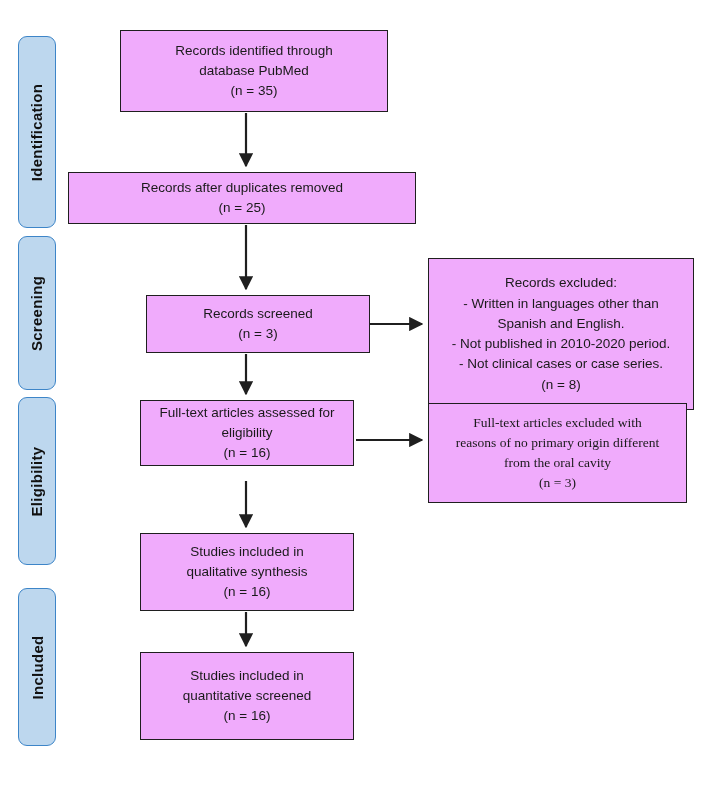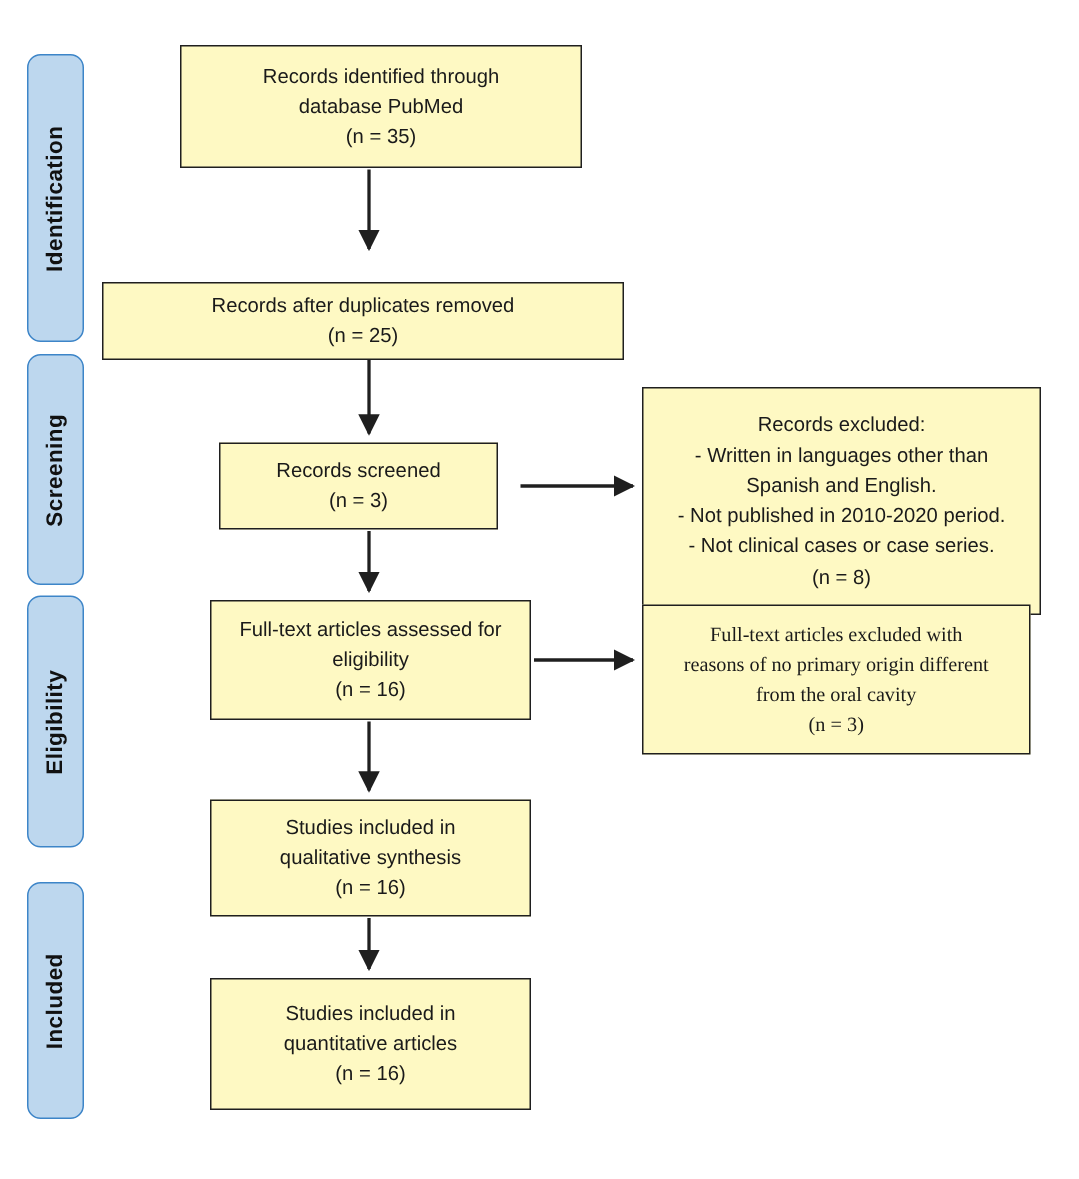--- a/index.html
+++ b/index.html
@@ -32,21 +32,21 @@
   .stage-text {
     transform: rotate(-90deg);
     white-space: nowrap;
     font-weight: bold;
     font-size: 15px;
     letter-spacing: 0.3px;
     color: #111111;
   }
   .box {
     position: absolute;
-    background: #fef9c3;
+    background: #f0abfc;
     border: 1.6px solid #1f1f1f;
     box-sizing: border-box;
     display: flex;
     flex-direction: column;
     align-items: center;
     justify-content: center;
     text-align: center;
     font-size: 13.5px;
     line-height: 1.5;
     padding: 20px 8px;
@@ -85,45 +85,45 @@
   <div class="stage" style="left:18px; top:588px; height:158px;">
     <span class="stage-text">Included</span>
   </div>
 
   <div class="box" style="left:120px; top:30px; width:268px; height:82px;">
     <div class="line">Records identified through</div>
     <div class="line">database PubMed</div>
     <div class="line">(n = 35)</div>
   </div>
 
-  <div class="box" style="left:68px; top:172px; width:348px; height:52px;margin-top:16px;">
+  <div class="box" style="left:68px; top:172px; width:348px; height:52px;">
     <div class="line">Records after duplicates removed</div>
     <div class="line">(n = 25)</div>
   </div>
 
-  <div class="box" style="left:146px; top:295px; width:186px; height:58px;">
+  <div class="box" style="left:146px; top:295px; width:224px; height:58px;">
     <div class="line">Records screened</div>
     <div class="line">(n = 3)</div>
   </div>
 
-  <div class="box" style="left:140px; top:400px; width:214px; height:80px;justify-content:center;">
+  <div class="box" style="left:140px; top:400px; width:214px; height:66px;justify-content:center;">
     <div class="line">Full-text articles assessed for</div>
     <div class="line">eligibility</div>
     <div class="line">(n = 16)</div>
   </div>
 
   <div class="box" style="left:140px; top:533px; width:214px; height:78px;">
     <div class="line">Studies included in</div>
     <div class="line">qualitative synthesis</div>
     <div class="line">(n = 16)</div>
   </div>
 
   <div class="box" style="left:140px; top:652px; width:214px; height:88px;">
     <div class="line">Studies included in</div>
-    <div class="line">quantitative articles</div>
+    <div class="line">quantitative screened</div>
     <div class="line">(n = 16)</div>
   </div>
 
   <div class="box" style="left:428px; top:258px; width:266px; height:152px;">
     <div class="line">Records excluded:</div>
     <div class="line">- Written in languages other than</div>
     <div class="line">Spanish and English.</div>
     <div class="line">- Not published in 2010-2020 period.</div>
     <div class="line">- Not clinical cases or case series.</div>
     <div class="line">(n = 8)</div>

